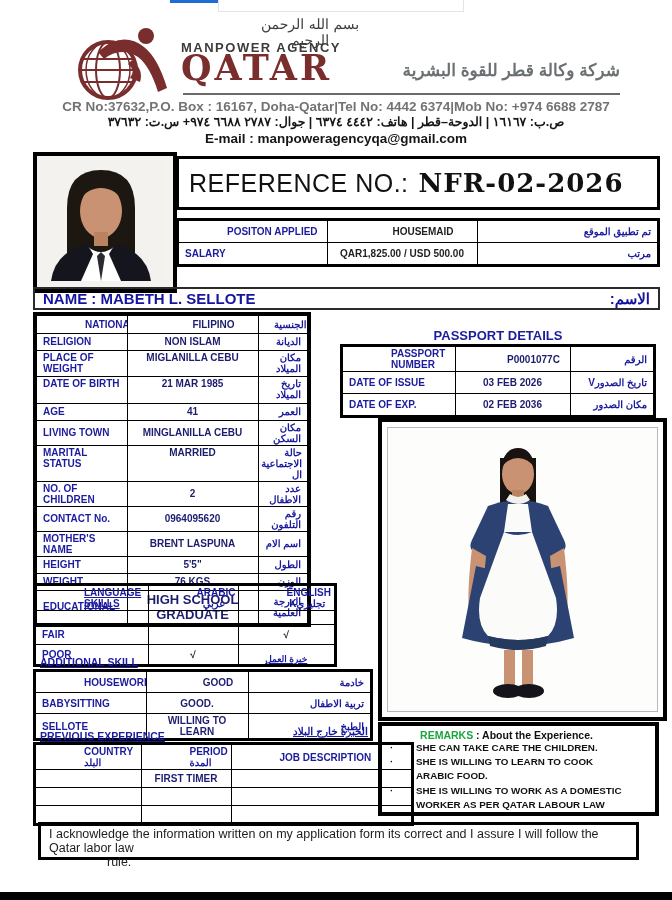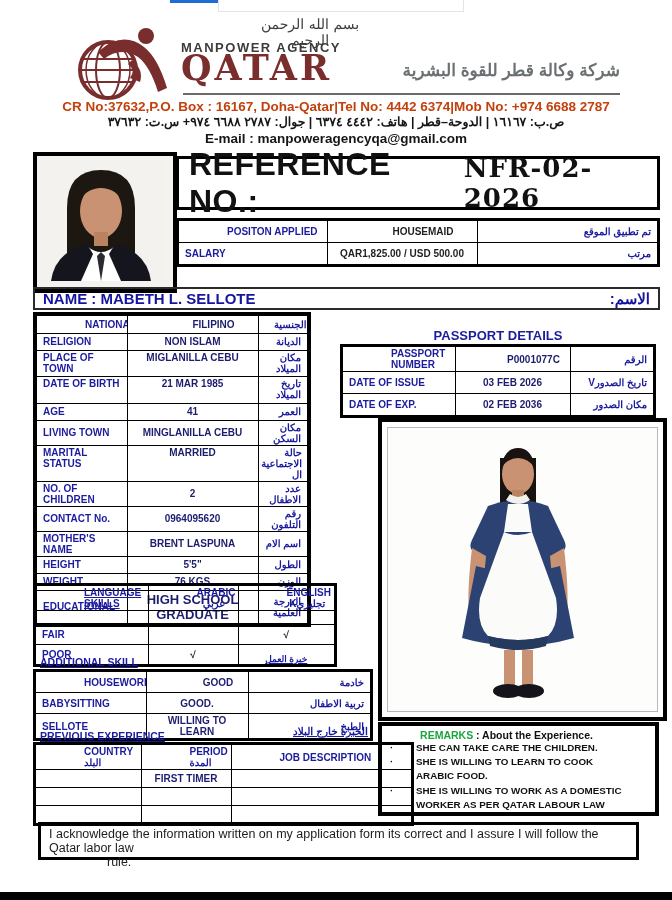--- a/index.html
+++ b/index.html
@@ -9,27 +9,27 @@
   
   .top-dash{left:170px;top:0;width:48px;height:3px;background:#1f6cd5;}
   .top-faint{left:218px;top:0;width:244px;height:11px;border:1px solid #e4e4e8;border-top:none;}
   .bismillah{left:240px;top:16px;width:140px;text-align:center;font-size:14px;color:#3d3d3d;
              font-family:"DejaVu Serif",serif;}
   .agency-en{left:181px;top:40px;font-size:13px;font-weight:bold;letter-spacing:1.5px;color:#3f3b3b;text-align:center;}
   .agency-big{left:181px;top:50px;font-size:35px;font-weight:bold;letter-spacing:3px;color:#7a2d2d;
               font-family:"DejaVu Serif",serif;line-height:1;}
   .agency-ar{left:330px;top:60px;width:290px;text-align:right;font-size:17px;font-weight:bold;color:#6b7072;direction:rtl;}
   .header-underline{left:183px;top:93px;width:437px;height:0;border-top:2px solid #6a6a6a;}
-  .cr-line{left:0;top:99px;width:672px;text-align:center;font-size:13.5px;font-weight:bold;color:#c2410c;}
+  .cr-line{left:0;top:99px;width:672px;text-align:center;font-size:13.5px;font-weight:bold;color:#737373;}
   .ar-contact{left:0;top:114px;width:672px;text-align:center;font-size:12.5px;font-weight:bold;color:#161616;direction:rtl;}
   .email-line{left:0;top:131px;width:672px;text-align:center;font-size:13.5px;font-weight:bold;color:#161616;}
   
   .id-photo{left:33px;top:152px;width:136px;height:133px;border:4px solid #000;background:#f5f3f0;}
   .ref-box{left:176px;top:156px;width:484px;height:54px;border:3px solid #000;display:flex;align-items:center;padding-left:10px;box-sizing:border-box;}
-  .ref-label{font-size:32px;font-weight:bold;letter-spacing:0.5px;}
+  .ref-label{font-size:25px;font-weight:normal;letter-spacing:0.5px;text-align:center;}
   .ref-value{font-size:26px;font-weight:bold;font-family:"DejaVu Serif",serif;margin-left:10px;letter-spacing:1px;}
   
   .wrap3{border:3px solid #000;box-sizing:border-box;}
   .wrap4{border:4px solid #000;box-sizing:border-box;}
   table.doc{border-collapse:collapse;width:100%;table-layout:fixed;}
   table.doc td{border:1.5px solid #000;padding:1px 6px;font-size:10px;font-weight:bold;overflow:hidden;}
   table.doc tr td:first-child{border-left:none;}
   table.doc tr td:last-child{border-right:none;}
   table.doc tr:first-child td{border-top:none;padding-left:48px;}
   table.doc tr:last-child td{border-bottom:none;}
@@ -173,21 +173,21 @@
             <td class="lab">NATIONALITY</td>
             <td class="val">FILIPINO</td>
             <td class="ara">الجنسية</td>
           </tr>
       <tr class="h18">
             <td class="lab">RELIGION</td>
             <td class="val">NON ISLAM</td>
             <td class="ara">الديانة</td>
           </tr>
       <tr class="h26">
-            <td class="lab">PLACE OF TOWN</td>
+            <td class="lab">PLACE OF WEIGHT</td>
             <td class="val" style="vertical-align:top">MIGLANILLA CEBU</td>
             <td class="ara" style="vertical-align:top">مكان الميلاد</td>
           </tr>
       <tr class="h27">
             <td class="lab" style="vertical-align:top">DATE OF BIRTH</td>
             <td class="val" style="vertical-align:top">21 MAR 1985</td>
             <td class="ara" style="vertical-align:top">تاريخ الميلاد</td>
           </tr>
       <tr class="h18">
             <td class="lab">AGE</td>

